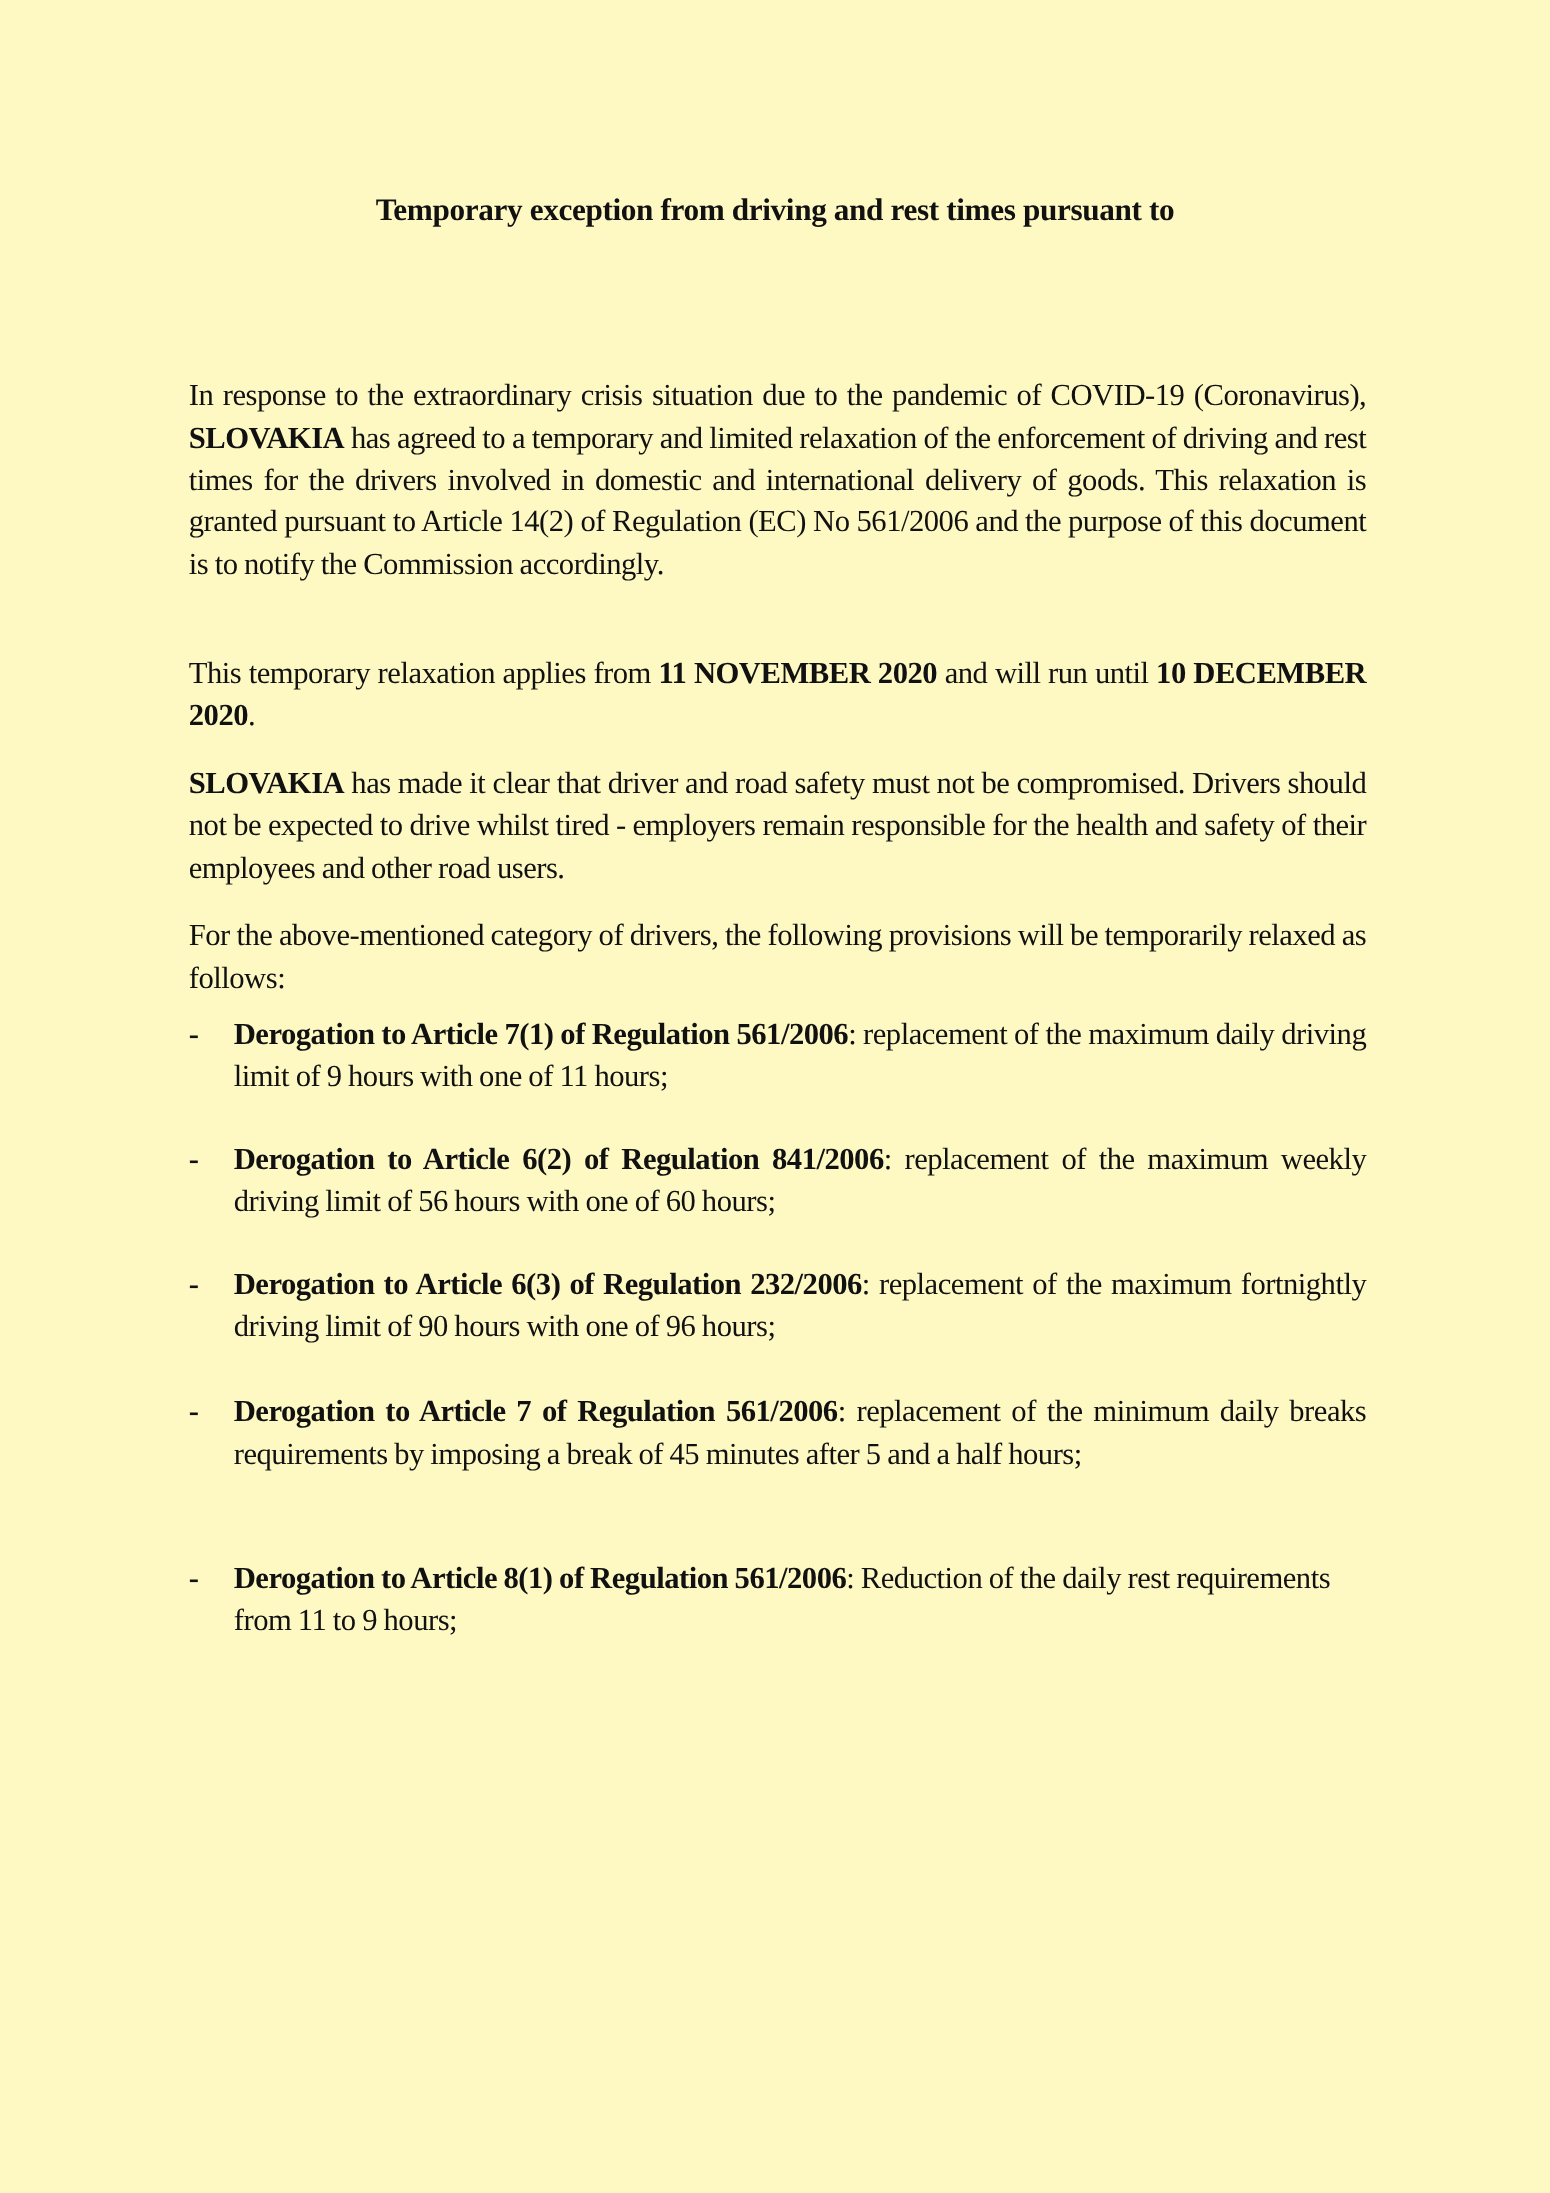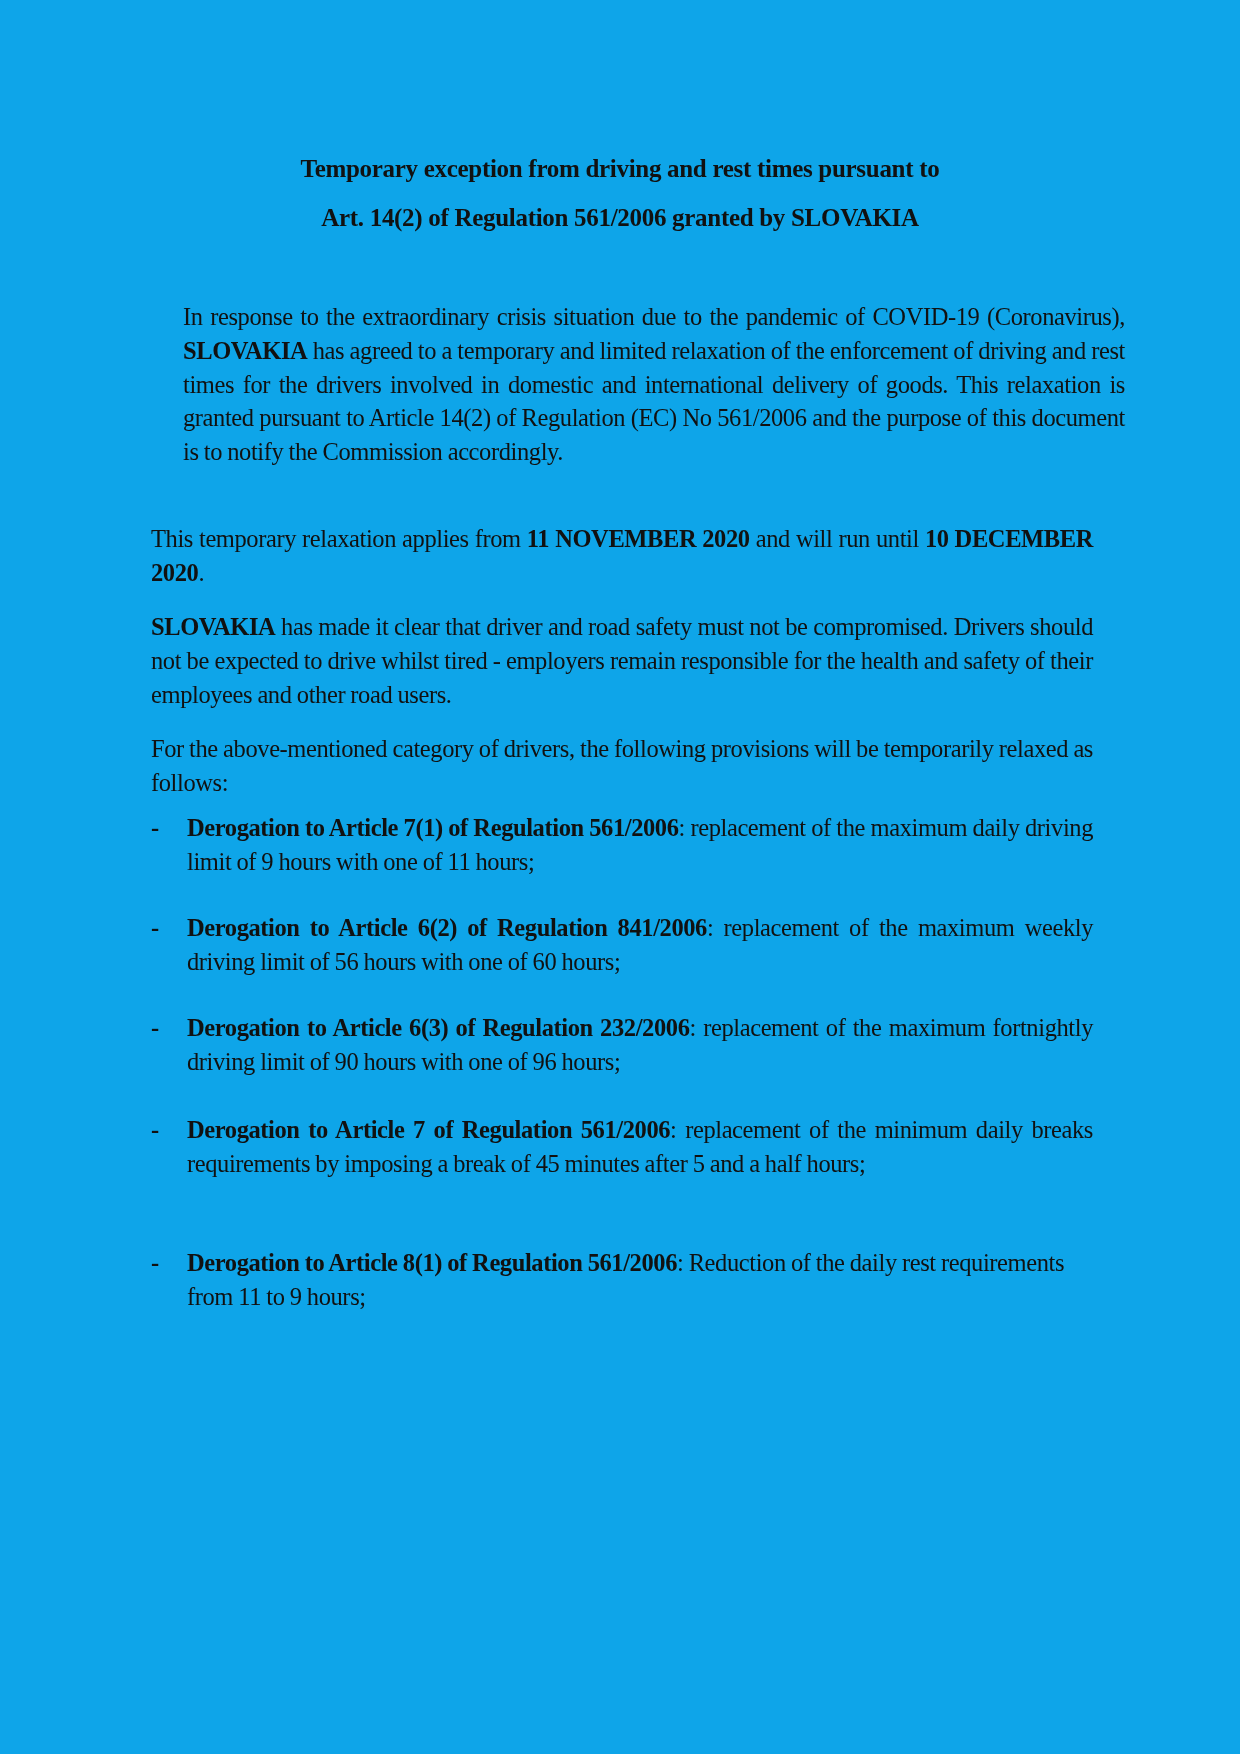--- a/index.html
+++ b/index.html
@@ -13,21 +13,21 @@
       position: relative;
       overflow: hidden;
       font-family: "Liberation Serif", "DejaVu Serif", serif;
       color: #111111;
     }
     .page {
       position: absolute;
       left: 0; top: 0;
       width: 1240px;
       height: 1754px;
-      background: #0ea5e9;
+      background: #fef9c3;
     }
     .title {
       position: absolute;
       left: 0;
       width: 1240px;
       text-align: center;
       font-weight: bold;
       font-size: 25px;
       line-height: 30px;
       letter-spacing: -0.3px;
@@ -39,21 +39,21 @@
       position: absolute;
       left: 151px;
       width: 942px;
       font-size: 24.5px;
       line-height: 33.8px;
       text-align: justify;
       letter-spacing: -0.4px;
       word-spacing: -0.5px;
     }
     .para b { font-weight: bold; }
-    .p1 { top: 300px; margin-left: 32px; }
+    .p1 { top: 300px; }
     .p2 { top: 522px; }
     .p3 { top: 610px; }
     .p4 { top: 732px; }
     .p5 { top: 1354px; }
 
     .item {
       position: absolute;
       left: 151px;
       width: 942px;
       font-size: 24.5px;
@@ -79,21 +79,20 @@
     .i3 { top: 1011px; }
     .i4 { top: 1113px; }
     .i5 { top: 1246px; }
   </style>
 </head>
 <body>
 
 <div class="page">
 
   <div class="title t1">Temporary exception from driving and rest times pursuant to</div>
-  <div class="title t2">Art. 14(2) of Regulation 561/2006 granted by SLOVAKIA</div>
 
   <div class="para p1"><span>In response to the extraordinary crisis situation due to the pandemic of COVID-19 (Coronavirus), </span><b>SLOVAKIA</b><span> has agreed to a temporary and limited relaxation of the enforcement of driving and rest times for the drivers involved in domestic and international delivery of goods. This relaxation is granted pursuant to Article 14(2) of Regulation (EC) No 561/2006 and the purpose of this document is to notify the Commission accordingly.</span></div>
 
   <div class="para p2"><span>This temporary relaxation applies from </span><b>11 NOVEMBER 2020</b><span> and will run until </span><b>10 DECEMBER 2020</b><span>.</span></div>
 
   <div class="para p3"><b>SLOVAKIA</b><span> has made it clear that driver and road safety must not be compromised. Drivers should not be expected to drive whilst tired - employers remain responsible for the health and safety of their employees and other road users.</span></div>
 
   <div class="para p4">For the above-mentioned category of drivers, the following provisions will be temporarily relaxed as follows:</div>
 
   <div class="item i1">

